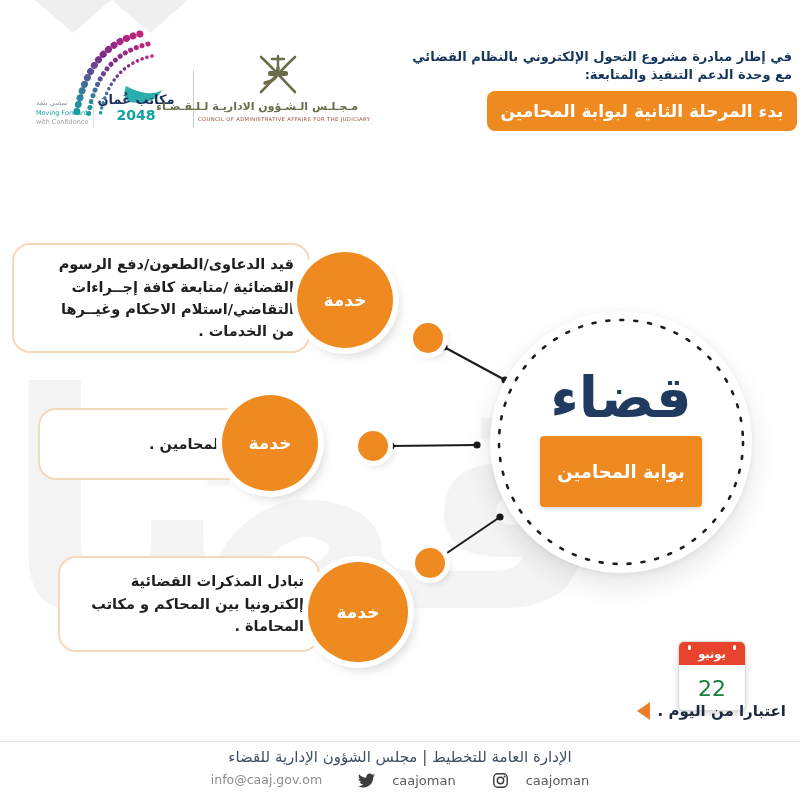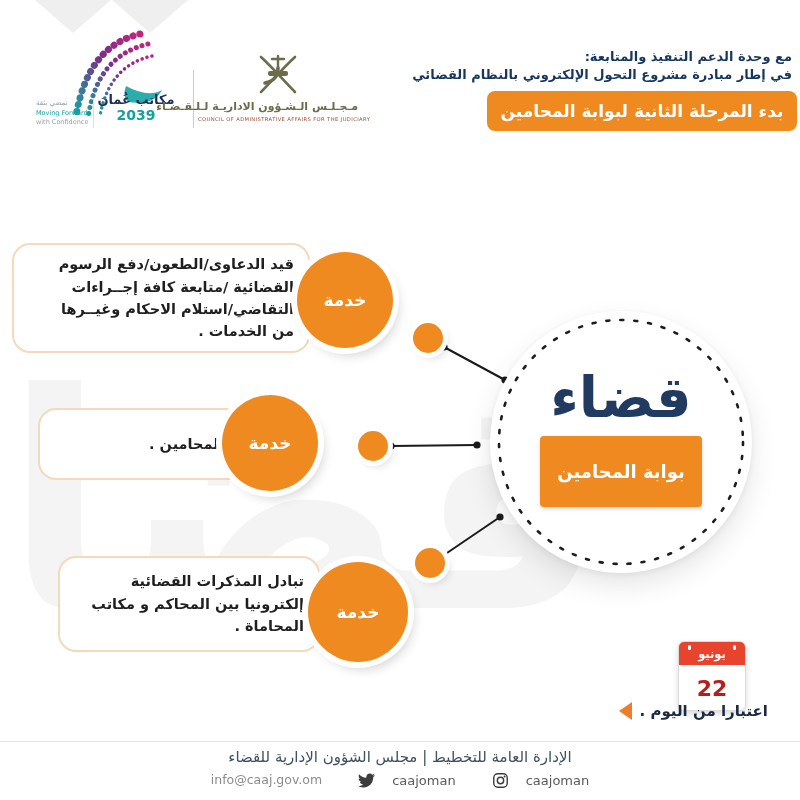--- a/index.html
+++ b/index.html
@@ -82,23 +82,23 @@
 
   
   .calendar { position:absolute; left:678px; top:641px; width:68px; height:70px; background:#fff;
               border:1px solid #dcdcdc; border-radius:6px;
               box-shadow:0 3px 6px rgba(0,0,0,0.15); overflow:hidden; }
   .cal-head { height:23px; background:#e8432c; display:flex; align-items:center; justify-content:center;
               color:#fff; font-weight:bold; font-size:11.5px; direction:rtl; position:relative; }
   .cal-ring { position:absolute; top:3px; width:3px; height:5px; background:#ffffff; border-radius:2px; }
   .cal-ring.l { left:9px; } .cal-ring.r { right:9px; }
   .cal-day { height:47px; display:flex; align-items:center; justify-content:center;
-             color:#b91c1c; font-weight:bold; font-size:22px; }
-
-  .note { position:absolute; right:32px; top:702px; display:flex; align-items:center; gap:8px; }
+             color:#15803d; font-weight:normal; font-size:22px; }
+
+  .note { position:absolute; right:14px; top:702px; display:flex; align-items:center; gap:8px; }
   .note-arrow { width:0; height:0; border-top:9px solid transparent; border-bottom:9px solid transparent;
                 border-right:13px solid #ed7d2b; }
   .note-text { color:#1b2a41; font-weight:bold; font-size:15px; direction:rtl; }
 
   
   .footer-divider { position:absolute; left:0; top:741px; width:800px; height:1px; background:#e8e8e8; }
   .footer-line { position:absolute; left:0; top:748px; width:800px; text-align:center;
                  color:#3f4f63; font-size:15px; direction:rtl; }
   .social-row { position:absolute; left:0; top:772px; width:800px; display:flex; justify-content:center;
                 gap:36px; }
@@ -129,21 +129,21 @@
       <path d="M104 28 C76 34 58 54 52 88" fill="none" stroke="url(#sw)" stroke-width="3.5" stroke-dasharray="0.1 5" stroke-linecap="round"></path>
       <path d="M78 58 q22 12 36 4 q-8 16 -34 12 q-6 -6 -2 -16 z" fill="#14a5a2" opacity="0.9"></path>
     </svg>
     <div class="vision-tag">
       <div class="ar">نمضي بثقة</div>
       <div class="en1">Moving Forward</div>
       <div>with Confidence</div>
     </div>
     <div class="vision-title">
       <span>مكاتب عُمان</span><br>
-      <span class="vision-year">2039</span>
+      <span class="vision-year">2048</span>
     </div>
   </div>
 
   <div class="logo-divider"></div>
 
   <div class="council">
     <svg class="council-emblem" width="46" height="44" viewBox="0 0 46 44">
       <g stroke="#6c6c4b" fill="none" stroke-linecap="round">
         <path d="M6 40 C16 30 28 16 40 5" stroke-width="2.6"></path>
         <path d="M40 40 C30 30 18 16 6 5" stroke-width="2.6"></path>
@@ -151,22 +151,22 @@
         <path d="M17 7 h12" stroke-width="2.4"></path>
         <path d="M23 16 c0 10 -7 14 -13 15" stroke-width="3.6"></path>
         <rect x="13" y="19" width="20" height="5" rx="2" fill="#6c6c4b" stroke="none"></rect>
       </g>
     </svg>
     <div class="council-ar">مـجـلـس الـشـؤون الاداريـة لـلـقـضـاء</div>
     <div class="council-en">COUNCIL OF ADMINISTRATIVE AFFAIRS FOR THE JUDICIARY</div>
   </div>
 
   <div class="intro">
+    <div>في إطار مبادرة مشروع التحول الإلكتروني بالنظام القضائي</div>
     <div>مع وحدة الدعم  التنفيذ والمتابعة:</div>
-    <div>في إطار مبادرة مشروع التحول الإلكتروني بالنظام القضائي</div>
   </div>
   <div class="banner">بدء المرحلة الثانية لبوابة المحامين</div>
 
   <svg class="connectors" width="800" height="800" viewBox="0 0 800 800">
     <g stroke="#1a1a1a" stroke-width="2">
       <line x1="444" y1="347" x2="505" y2="380"></line>
       <line x1="391" y1="446" x2="477" y2="445"></line>
       <line x1="444" y1="555" x2="500" y2="517"></line>
     </g>
     <g fill="#1a1a1a">

